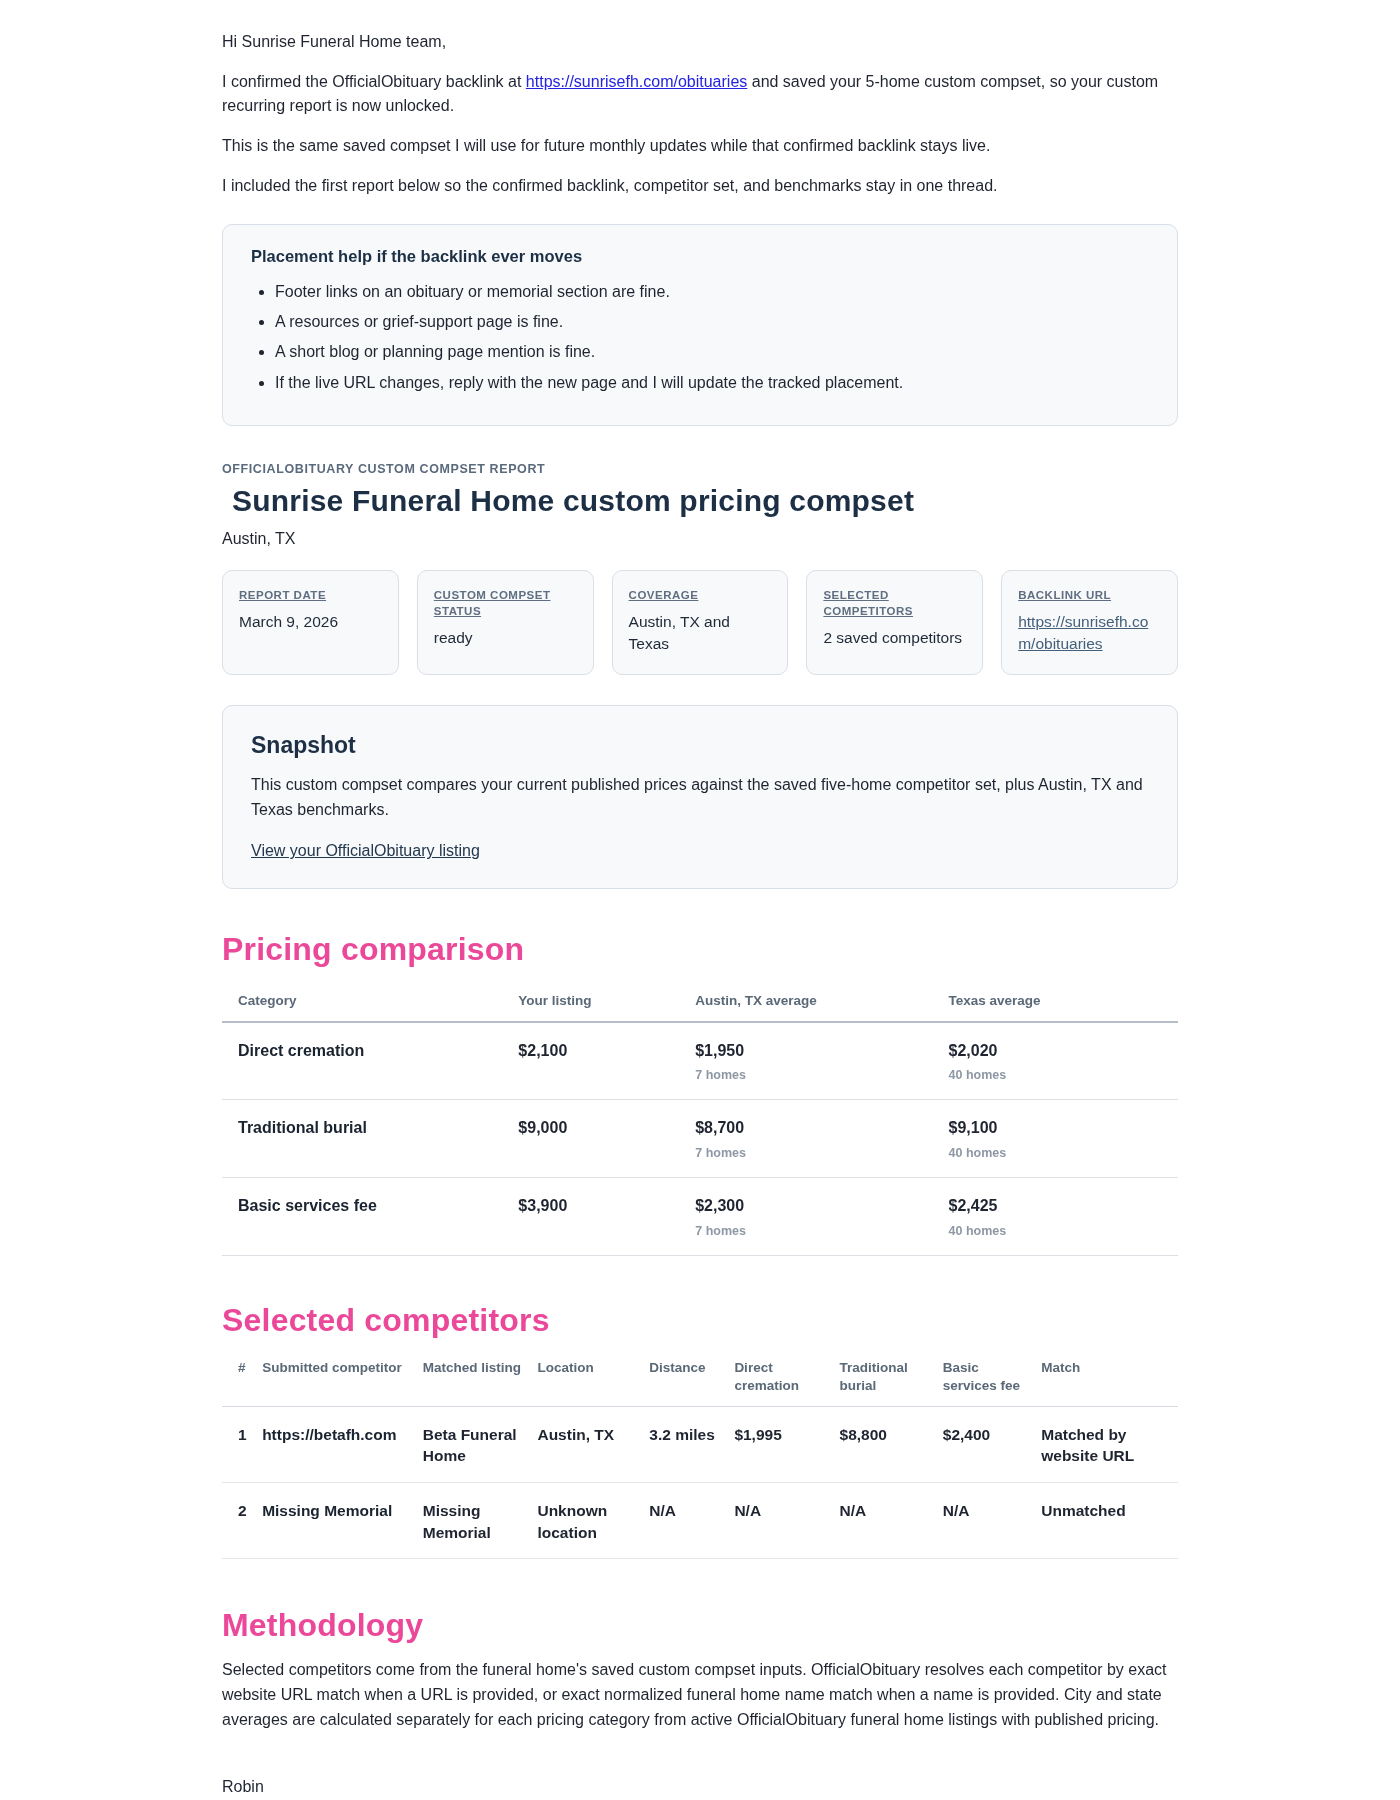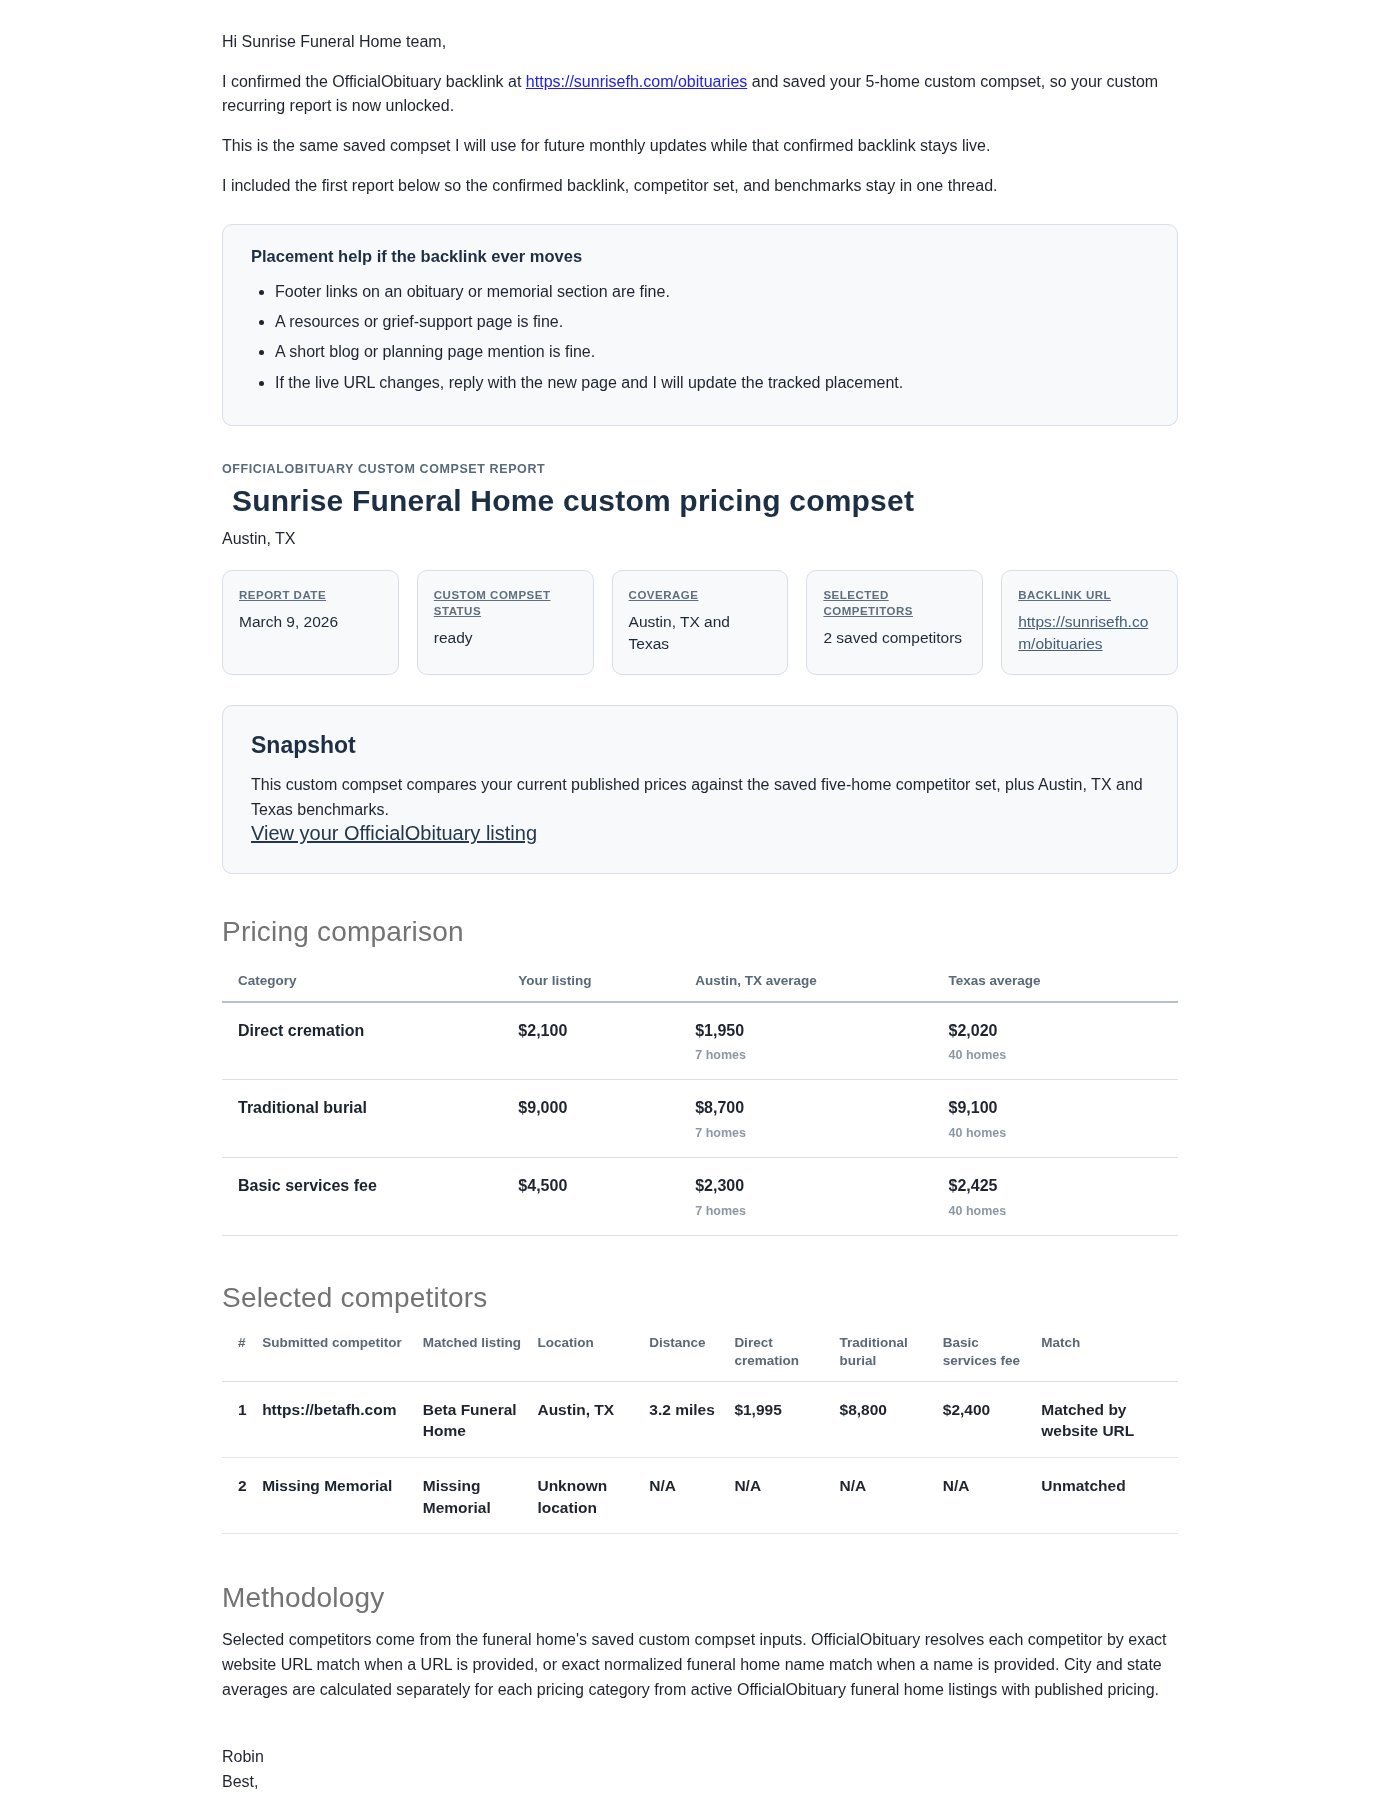--- a/index.html
+++ b/index.html
@@ -55,27 +55,27 @@
     color: #5f6e80;
     line-height: 1.4;
     text-decoration: underline;
   }
   .card-value { margin-top: 8px; font-size: 15.5px; line-height: 1.45; color: #1f2937; }
 
   
   .snapshot { margin-top: 30px; padding: 26px 28px 28px; }
   .snapshot-title { font-size: 23px; font-weight: bold; color: #1c2f45; }
   .snapshot-body { font-size: 16px; line-height: 1.55; margin-top: 14px; color: #1f2430; }
-  .snapshot-link-wrap { margin-top: 0; font-size: 20px; }
+  .snapshot-link-wrap { margin-top: 20px; font-size: 16px; }
 
   
   h2.section-heading {
-    font-size: 28px;
-    font-weight: normal;
-    color: #737373;
+    font-size: 32px;
+    font-weight: bold;
+    color: #ec4899;
     letter-spacing: 0.2px;
   }
   .pricing-section h2 { margin: 42px 0 14px; }
   .competitors-section h2 { margin: 46px 0 10px; }
   .methodology-section h2 { margin: 48px 0 14px; }
 
   
   table { width: 100%; border-collapse: collapse; table-layout: fixed; }
   th {
     text-align: left;
@@ -197,21 +197,21 @@
             <div>$8,700</div>
             <div class="note">7 homes</div>
           </td>
           <td>
             <div>$9,100</div>
             <div class="note">40 homes</div>
           </td>
         </tr>
         <tr>
           <td class="cat-cell">Basic services fee</td>
-          <td>$4,500</td>
+          <td>$3,900</td>
           <td>
             <div>$2,300</div>
             <div class="note">7 homes</div>
           </td>
           <td>
             <div>$2,425</div>
             <div class="note">40 homes</div>
           </td>
         </tr>
       </tbody>

